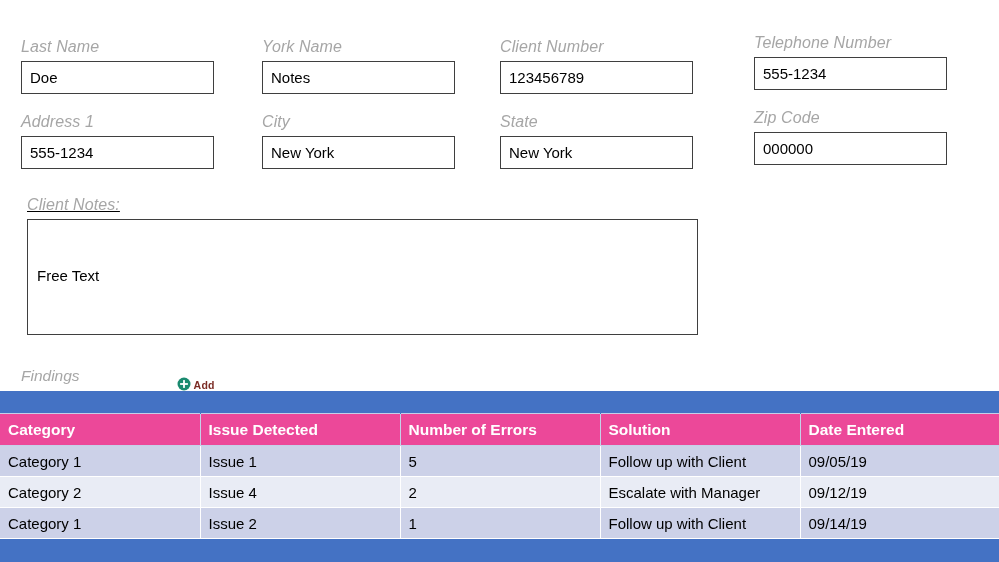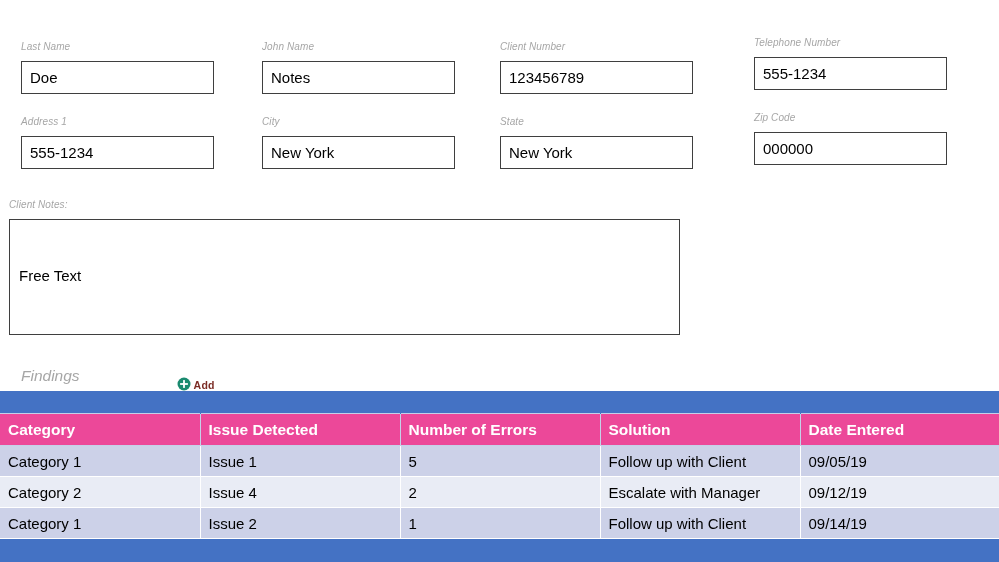--- a/index.html
+++ b/index.html
@@ -22,21 +22,21 @@
     left: 0; top: 0;
     width: 999px;
     height: 390px;
   }
 
   .field {
     position: absolute;
   }
   .field-label {
     font-style: italic;
-    font-size: 10px;
+    font-size: 16px;
     color: #a6a6a6;
     line-height: 18px;
     white-space: nowrap;
     letter-spacing: 0.1px;
   }
   .field-input {
     box-sizing: border-box;
     border: 1px solid #3f3f3f;
     background: #ffffff;
     font-family: "Liberation Sans", sans-serif;
@@ -61,22 +61,23 @@
   .row-1 { top: 38px; }
   .row-2 { top: 113px; }
   .row-1-hi { top: 34px; }
   .row-2-hi { top: 109px; }
 
   .field-label + .field-input { margin-top: 5px; }
 
   
   .notes-block {
     position: absolute;
-    left: 9px;
+    left: 27px;
     top: 196px;
+    text-decoration: underline;
   }
   .notes-box {
     box-sizing: border-box;
     width: 671px;
     height: 116px;
     border: 1px solid #3f3f3f;
     background: #ffffff;
     margin-top: 5px;
     position: relative;
   }
@@ -185,21 +186,21 @@
 <body>
 
 <div class="form-area">
 
   <div class="field col-1 row-1">
     <div class="field-label">Last Name</div>
     <div class="field-input w-narrow">Doe</div>
   </div>
 
   <div class="field col-2 row-1">
-    <div class="field-label">John Name</div>
+    <div class="field-label">York Name</div>
     <div class="field-input w-narrow">Notes</div>
   </div>
 
   <div class="field col-3 row-1">
     <div class="field-label">Client Number</div>
     <div class="field-input w-narrow">123456789</div>
   </div>
 
   <div class="field col-4 row-1-hi">
     <div class="field-label">Telephone Number</div>

